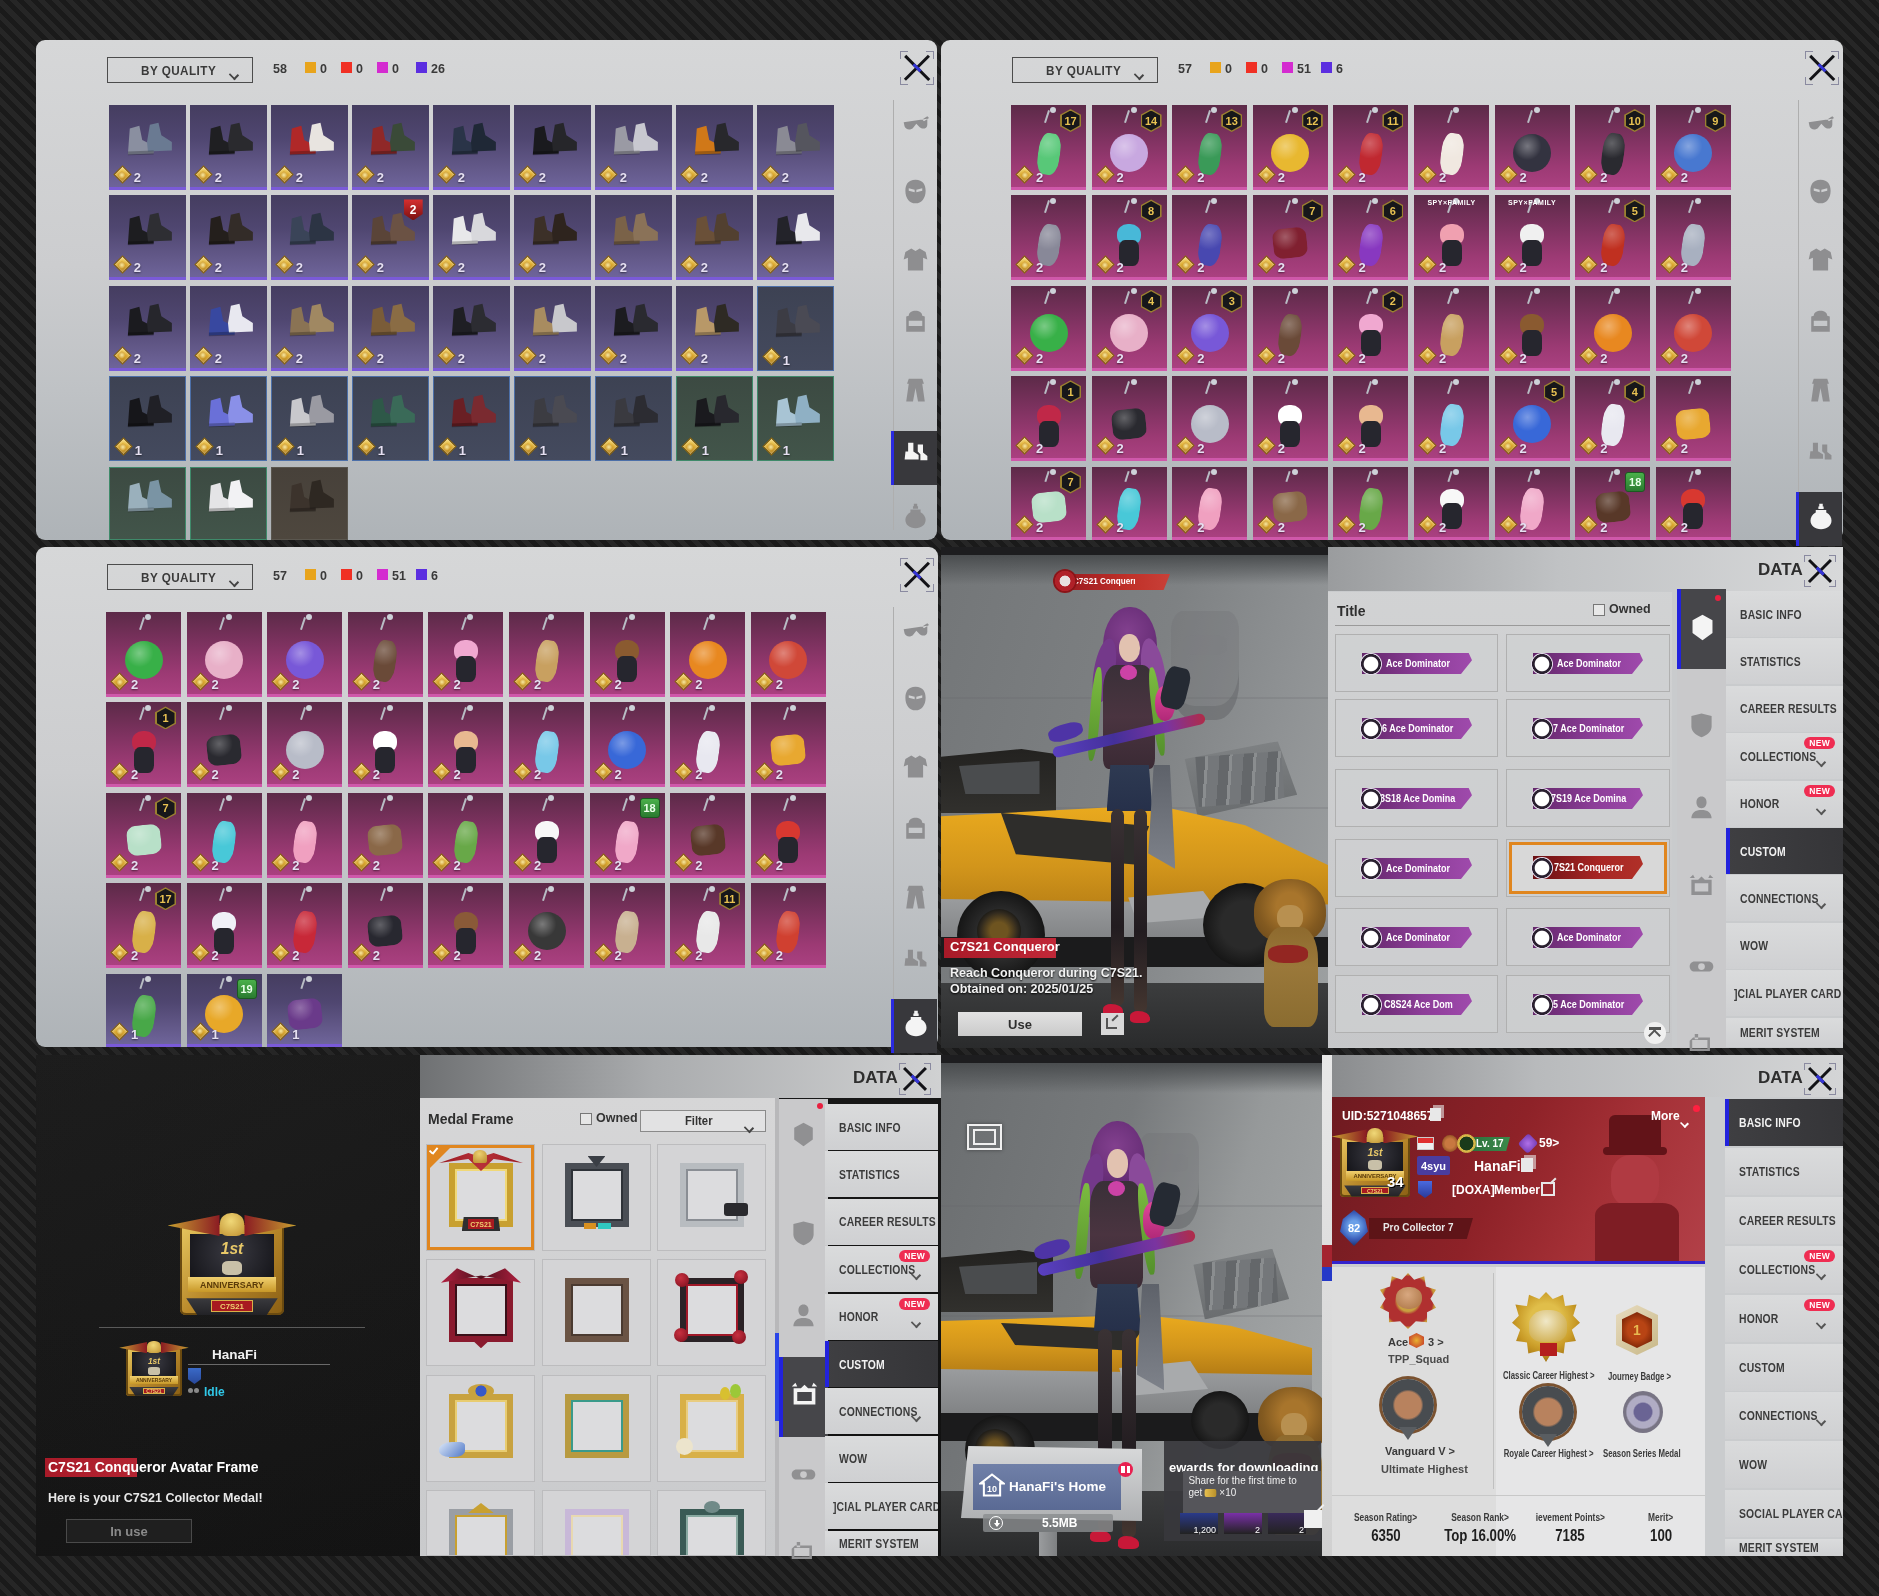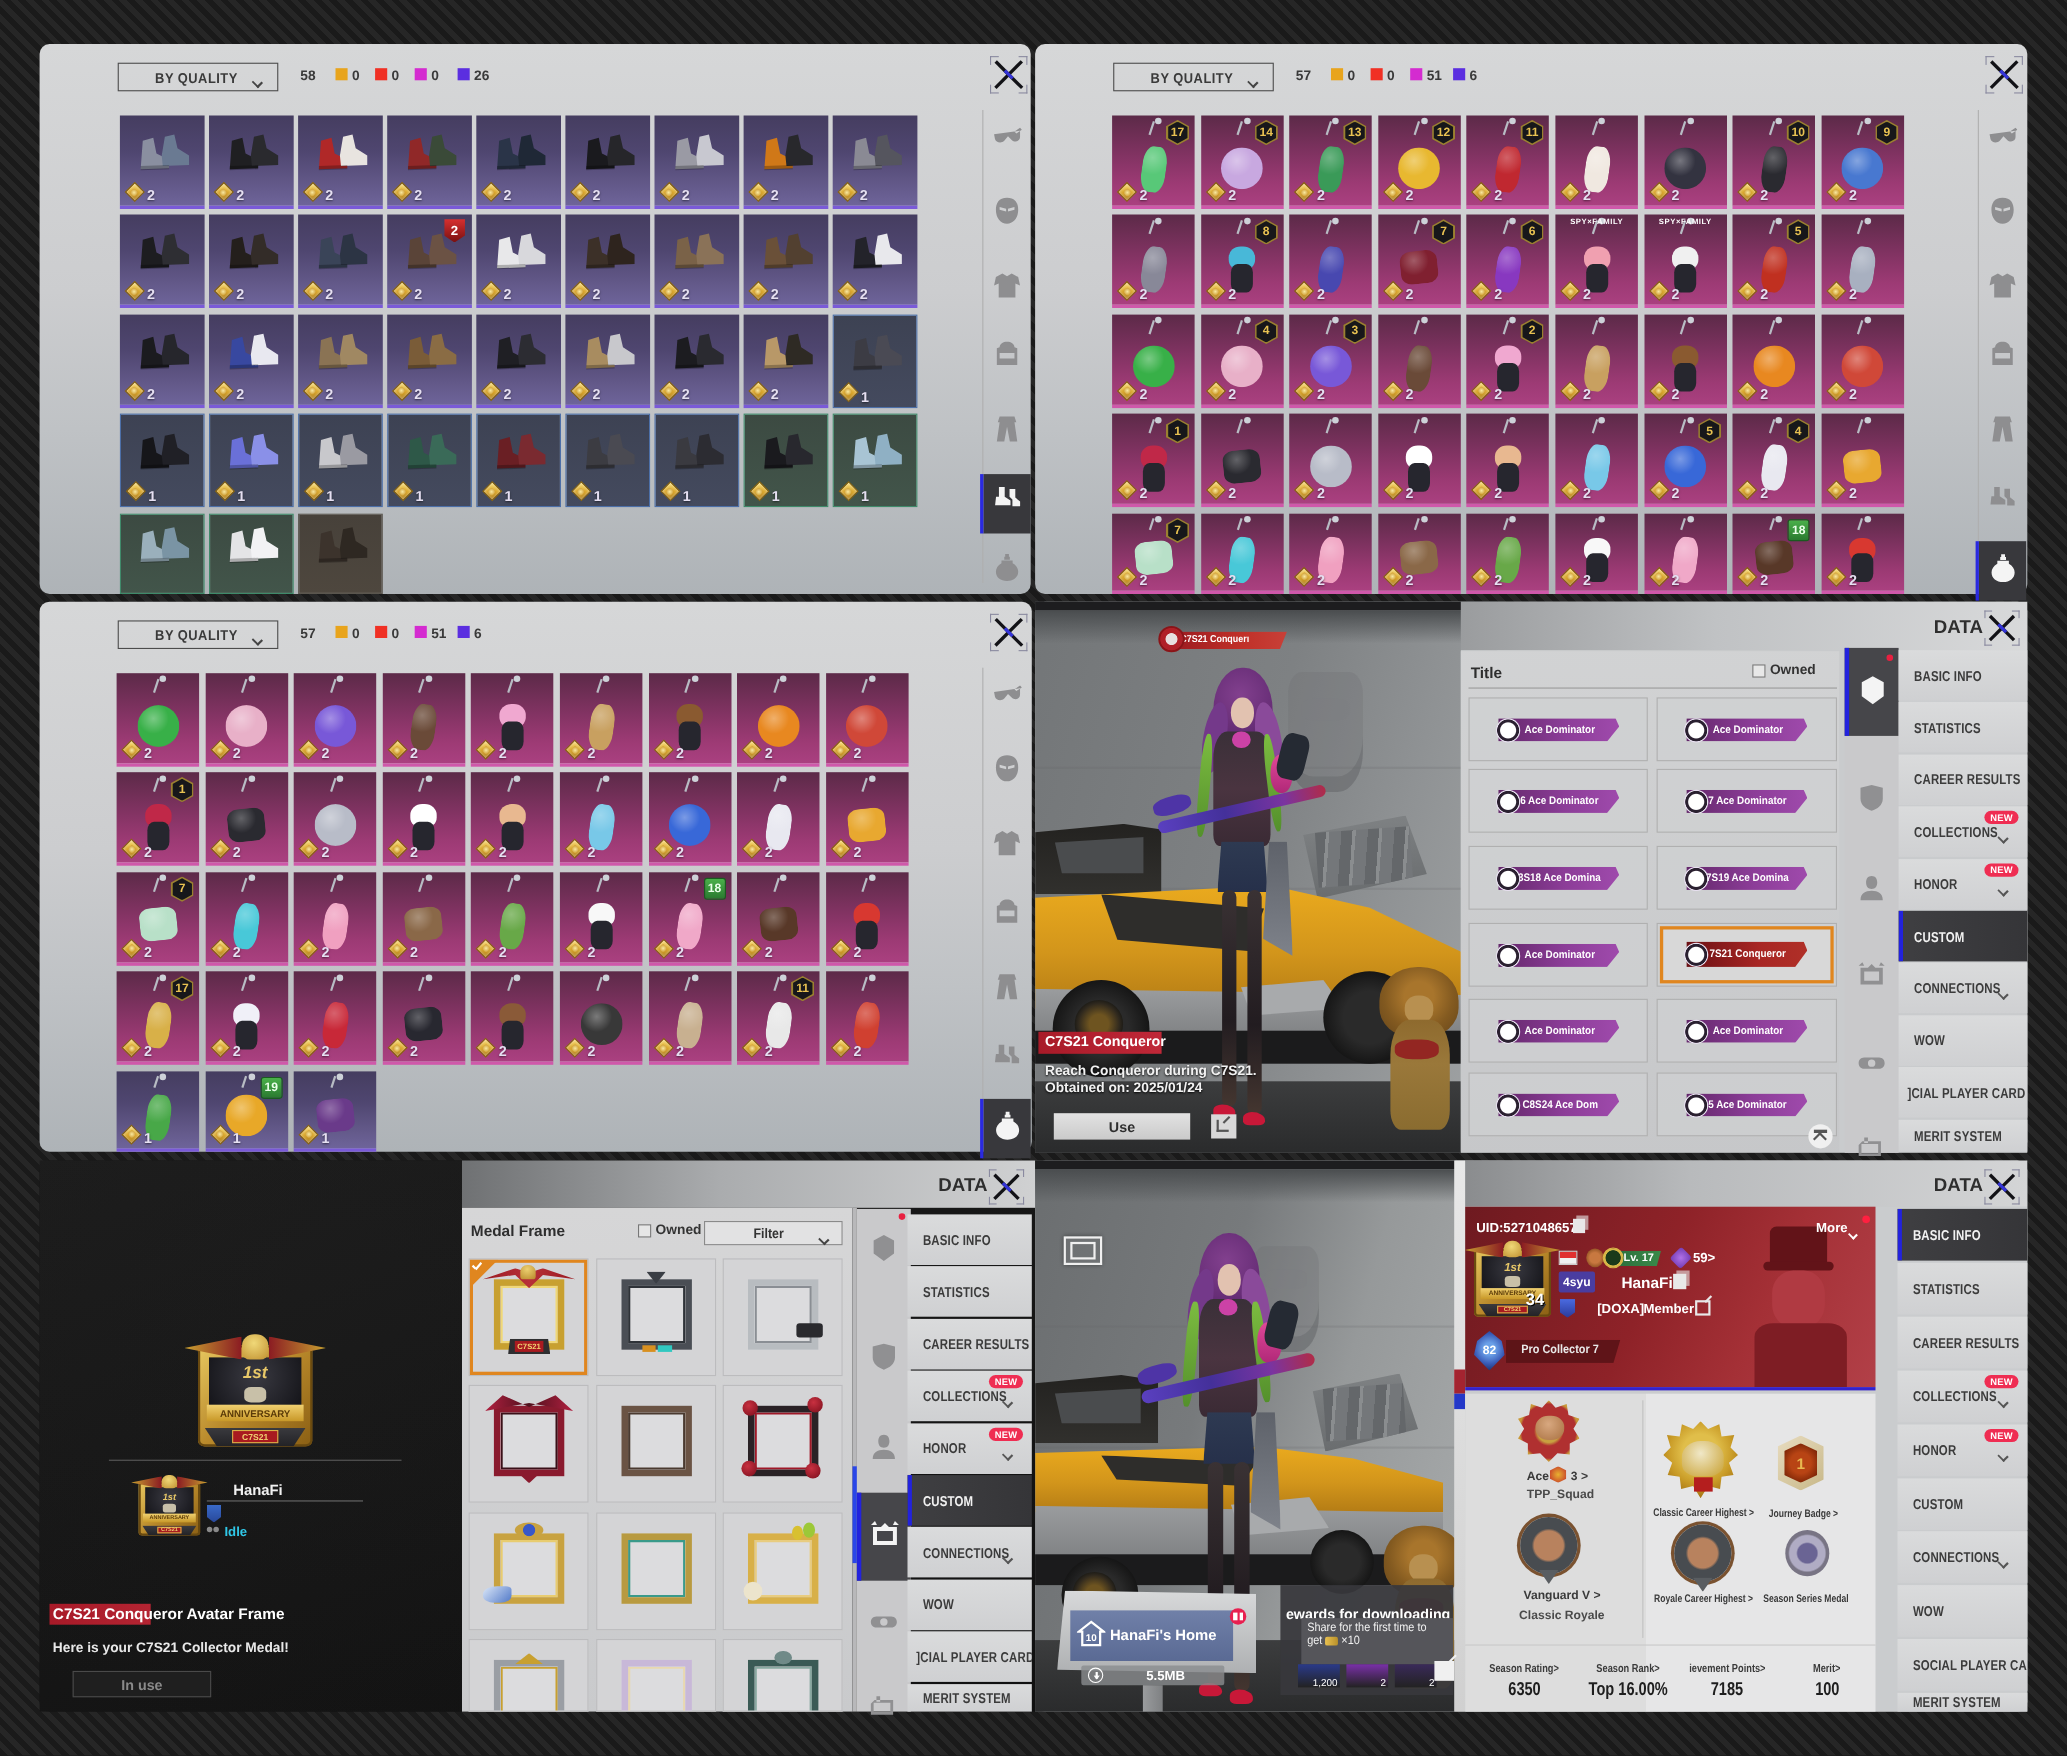--- a/index.html
+++ b/index.html
@@ -1349,21 +1349,21 @@
 <div class="p" style="left:1129.6px;top:1010.5px;width:20.8px;height:12.5px;border-radius:40% 60% 30% 30%;background:#c81838"></div>
 <div class="p" style="left:1328px;top:547px;width:515px;height:44px;background:linear-gradient(90deg,#9a9c9e,#c0c2c4 45%,#d8d9da)"></div>
 <div class="p" style="left:1328px;top:591px;width:515px;height:457px;background:#c9cbcd"></div>
 <div class="p" style="left:1064px;top:574px;width:106px;height:16px;background:linear-gradient(90deg,#9a1a20,#c03028 60%,#c84038);clip-path:polygon(0 0,100% 0,94% 100%,0 100%)">
     <div style="color:#fff;font-size:9px;font-weight:bold;padding:2px 0 0 10px" class="cond">C7S21 Conquerı</div>
   </div>
 <div class="p" style="left:1053px;top:569px;width:24px;height:24px;border-radius:50%;background:radial-gradient(circle,#e8e0e0 0 30%,#b02028 34% 58%,#8a1418 62% 100%)"></div>
 <div class="p" style="left:944px;top:938px;width:112px;height:20px;background:linear-gradient(90deg,#a81a28,#c02838)"></div>
 <div class="p" style="left:950px;top:939px;color:#fff;font-weight:bold;font-size:13px"><span class="cond">C7S21 Conqueror</span></div>
 <div class="p" style="left:950px;top:966px;color:#f2f2f2;font-weight:bold;font-size:12.5px;text-shadow:0 1px 2px #000"><span class="cond">Reach Conqueror during C7S21.</span></div>
-<div class="p" style="left:950px;top:982px;color:#f2f2f2;font-weight:bold;font-size:12.5px;text-shadow:0 1px 2px #000"><span class="cond">Obtained on: 2025/01/24</span></div>
+<div class="p" style="left:950px;top:982px;color:#f2f2f2;font-weight:bold;font-size:12.5px;text-shadow:0 1px 2px #000"><span class="cond">Obtained on: 2025/01/25</span></div>
 <div class="p" style="left:958px;top:1012px;width:124px;height:24px;background:linear-gradient(180deg,#e2e2e2,#cacaca);display:flex;align-items:center;justify-content:center;color:#2e2e2e;font-weight:bold;font-size:13px">Use</div>
 <div class="p" style="left:1101px;top:1013px;width:23px;height:22px;background:#d8d8d8">
     <div style="position:absolute;left:5px;top:5px;width:11px;height:11px;border:2px solid #555;border-top:none;border-right:none"></div>
     <div style="position:absolute;left:10px;top:4px;width:8px;height:2px;background:#555;transform:rotate(-45deg)"></div>
   </div>
 <div class="p" style="left:1328px;top:592px;width:344px;height:455px;background:linear-gradient(180deg,#d2d3d4ee,#c6c7c9ee)"></div>
 <div class="p" style="left:1337px;top:603px;color:#2e2e2e;font-weight:bold;font-size:14px"><span class="cond">Title</span></div>
 <div class="p" style="left:1335px;top:625px;width:335px;height:1px;background:#9a9a9a"></div>
 <div class="p" style="left:1593px;top:604px;width:12px;height:12px;border:1.5px solid #777;background:#e8e8e8"></div>
 <div class="p" style="left:1609px;top:602px;color:#333;font-weight:bold;font-size:12.5px"><span class="cond">Owned</span></div>
@@ -1799,21 +1799,21 @@
 <div class="p" style="left:1332px;top:1495px;width:373px;height:1px;background:#c8c8c8"></div>
 <div class="p" style="left:1380px;top:1273px;width:56px;height:56px;background:radial-gradient(circle,#c8a040 0 26%,#b03030 34% 62%,#c89838 68% 82%,#a03028 86%);clip-path:polygon(50% 0,61% 12%,79% 6%,82% 24%,100% 30%,90% 46%,100% 62%,84% 70%,84% 88%,64% 86%,50% 100%,36% 86%,16% 88%,16% 70%,0 62%,10% 46%,0 30%,18% 24%,21% 6%,39% 12%)"></div>
 <div class="p" style="left:1396px;top:1287px;width:26px;height:22px;border-radius:45%;background:radial-gradient(circle at 45% 35%,#d8a880,#a87040)"></div>
 <div class="p" style="left:1388px;top:1336px;color:#3a3a3a;font-weight:bold;font-size:11px"><span class="cond">Ace</span></div>
 <div class="p" style="left:1409px;top:1333px;width:15px;height:15px;background:radial-gradient(circle,#e8b030,#c02828);clip-path:polygon(50% 0,100% 25%,100% 75%,50% 100%,0 75%,0 25%)"></div>
 <div class="p" style="left:1428px;top:1336px;color:#3a3a3a;font-weight:bold;font-size:11px">3 &gt;</div>
 <div class="p" style="left:1388px;top:1353px;color:#4a4a4a;font-weight:bold;font-size:11px"><span class="cond">TPP_Squad</span></div>
 <div class="p" style="left:1382px;top:1379px;width:52px;height:52px;border-radius:50%;background:radial-gradient(circle,#b8825e 0 36%,#484c50 42% 100%);box-shadow:0 0 0 3px #7a5230"></div>
 <div class="p" style="left:1399px;top:1427px;width:18px;height:13px;background:#595d61;clip-path:polygon(0 0,100% 0,50% 100%)"></div>
 <div class="p" style="left:1385px;top:1445px;color:#3a3a3a;font-weight:bold;font-size:11px"><span class="cond">Vanguard V &gt;</span></div>
-<div class="p" style="left:1381px;top:1463px;color:#4a4a4a;font-weight:bold;font-size:11px"><span class="cond">Classic Royale</span></div>
+<div class="p" style="left:1381px;top:1463px;color:#4a4a4a;font-weight:bold;font-size:11px"><span class="cond">Ultimate Highest</span></div>
 <div class="p" style="left:1512px;top:1292px;width:68px;height:70px;background:radial-gradient(circle at 50% 40%,#e0be4a 0 30%,#c89a26 55%,#a87818 75%);clip-path:polygon(50% 0,60% 10%,75% 4%,78% 20%,95% 18%,90% 34%,100% 44%,88% 54%,94% 70%,78% 72%,76% 88%,60% 84%,50% 100%,40% 84%,24% 88%,22% 72%,6% 70%,12% 54%,0 44%,10% 34%,5% 18%,22% 20%,25% 4%,40% 10%)"></div>
 <div class="p" style="left:1529px;top:1310px;width:38px;height:32px;border-radius:45% 45% 35% 35%;background:radial-gradient(circle at 45% 35%,#f0e8c8,#c8a030)"></div>
 <div class="p" style="left:1540px;top:1343px;width:17px;height:13px;background:#b41e1e"></div>
 <div class="p" style="left:1489px;top:1370px;width:120px;text-align:center;color:#3a3a3a;font-weight:bold;font-size:10px"><span style="display:inline-block;transform:scaleX(0.78);transform-origin:center;white-space:nowrap">Classic Career Highest &gt;</span></div>
 <div class="p" style="left:1616px;top:1305px;width:42px;height:50px;background:linear-gradient(135deg,#e8dcc0,#c8b888);clip-path:polygon(50% 0,100% 20%,100% 80%,50% 100%,0 80%,0 20%)"></div>
 <div class="p" style="left:1622px;top:1312px;width:30px;height:36px;background:radial-gradient(circle,#b84414 0 40%,#7a2406 80%);clip-path:polygon(50% 0,100% 20%,100% 80%,50% 100%,0 80%,0 20%);display:flex;align-items:center;justify-content:center;color:#e8b850;font-weight:bold;font-size:14px">1</div>
 <div class="p" style="left:1579px;top:1371px;width:120px;text-align:center;color:#3a3a3a;font-weight:bold;font-size:10px"><span style="display:inline-block;transform:scaleX(0.78);transform-origin:center;white-space:nowrap">Journey Badge &gt;</span></div>
 <div class="p" style="left:1522px;top:1386px;width:52px;height:52px;border-radius:50%;background:radial-gradient(circle,#b8825e 0 36%,#484c50 42% 100%);box-shadow:0 0 0 3px #7a5230"></div>
 <div class="p" style="left:1539px;top:1434px;width:18px;height:13px;background:#595d61;clip-path:polygon(0 0,100% 0,50% 100%)"></div>
 <div class="p" style="left:1489px;top:1448px;width:120px;text-align:center;color:#3a3a3a;font-weight:bold;font-size:10px"><span style="display:inline-block;transform:scaleX(0.78);transform-origin:center;white-space:nowrap">Royale Career Highest &gt;</span></div>

